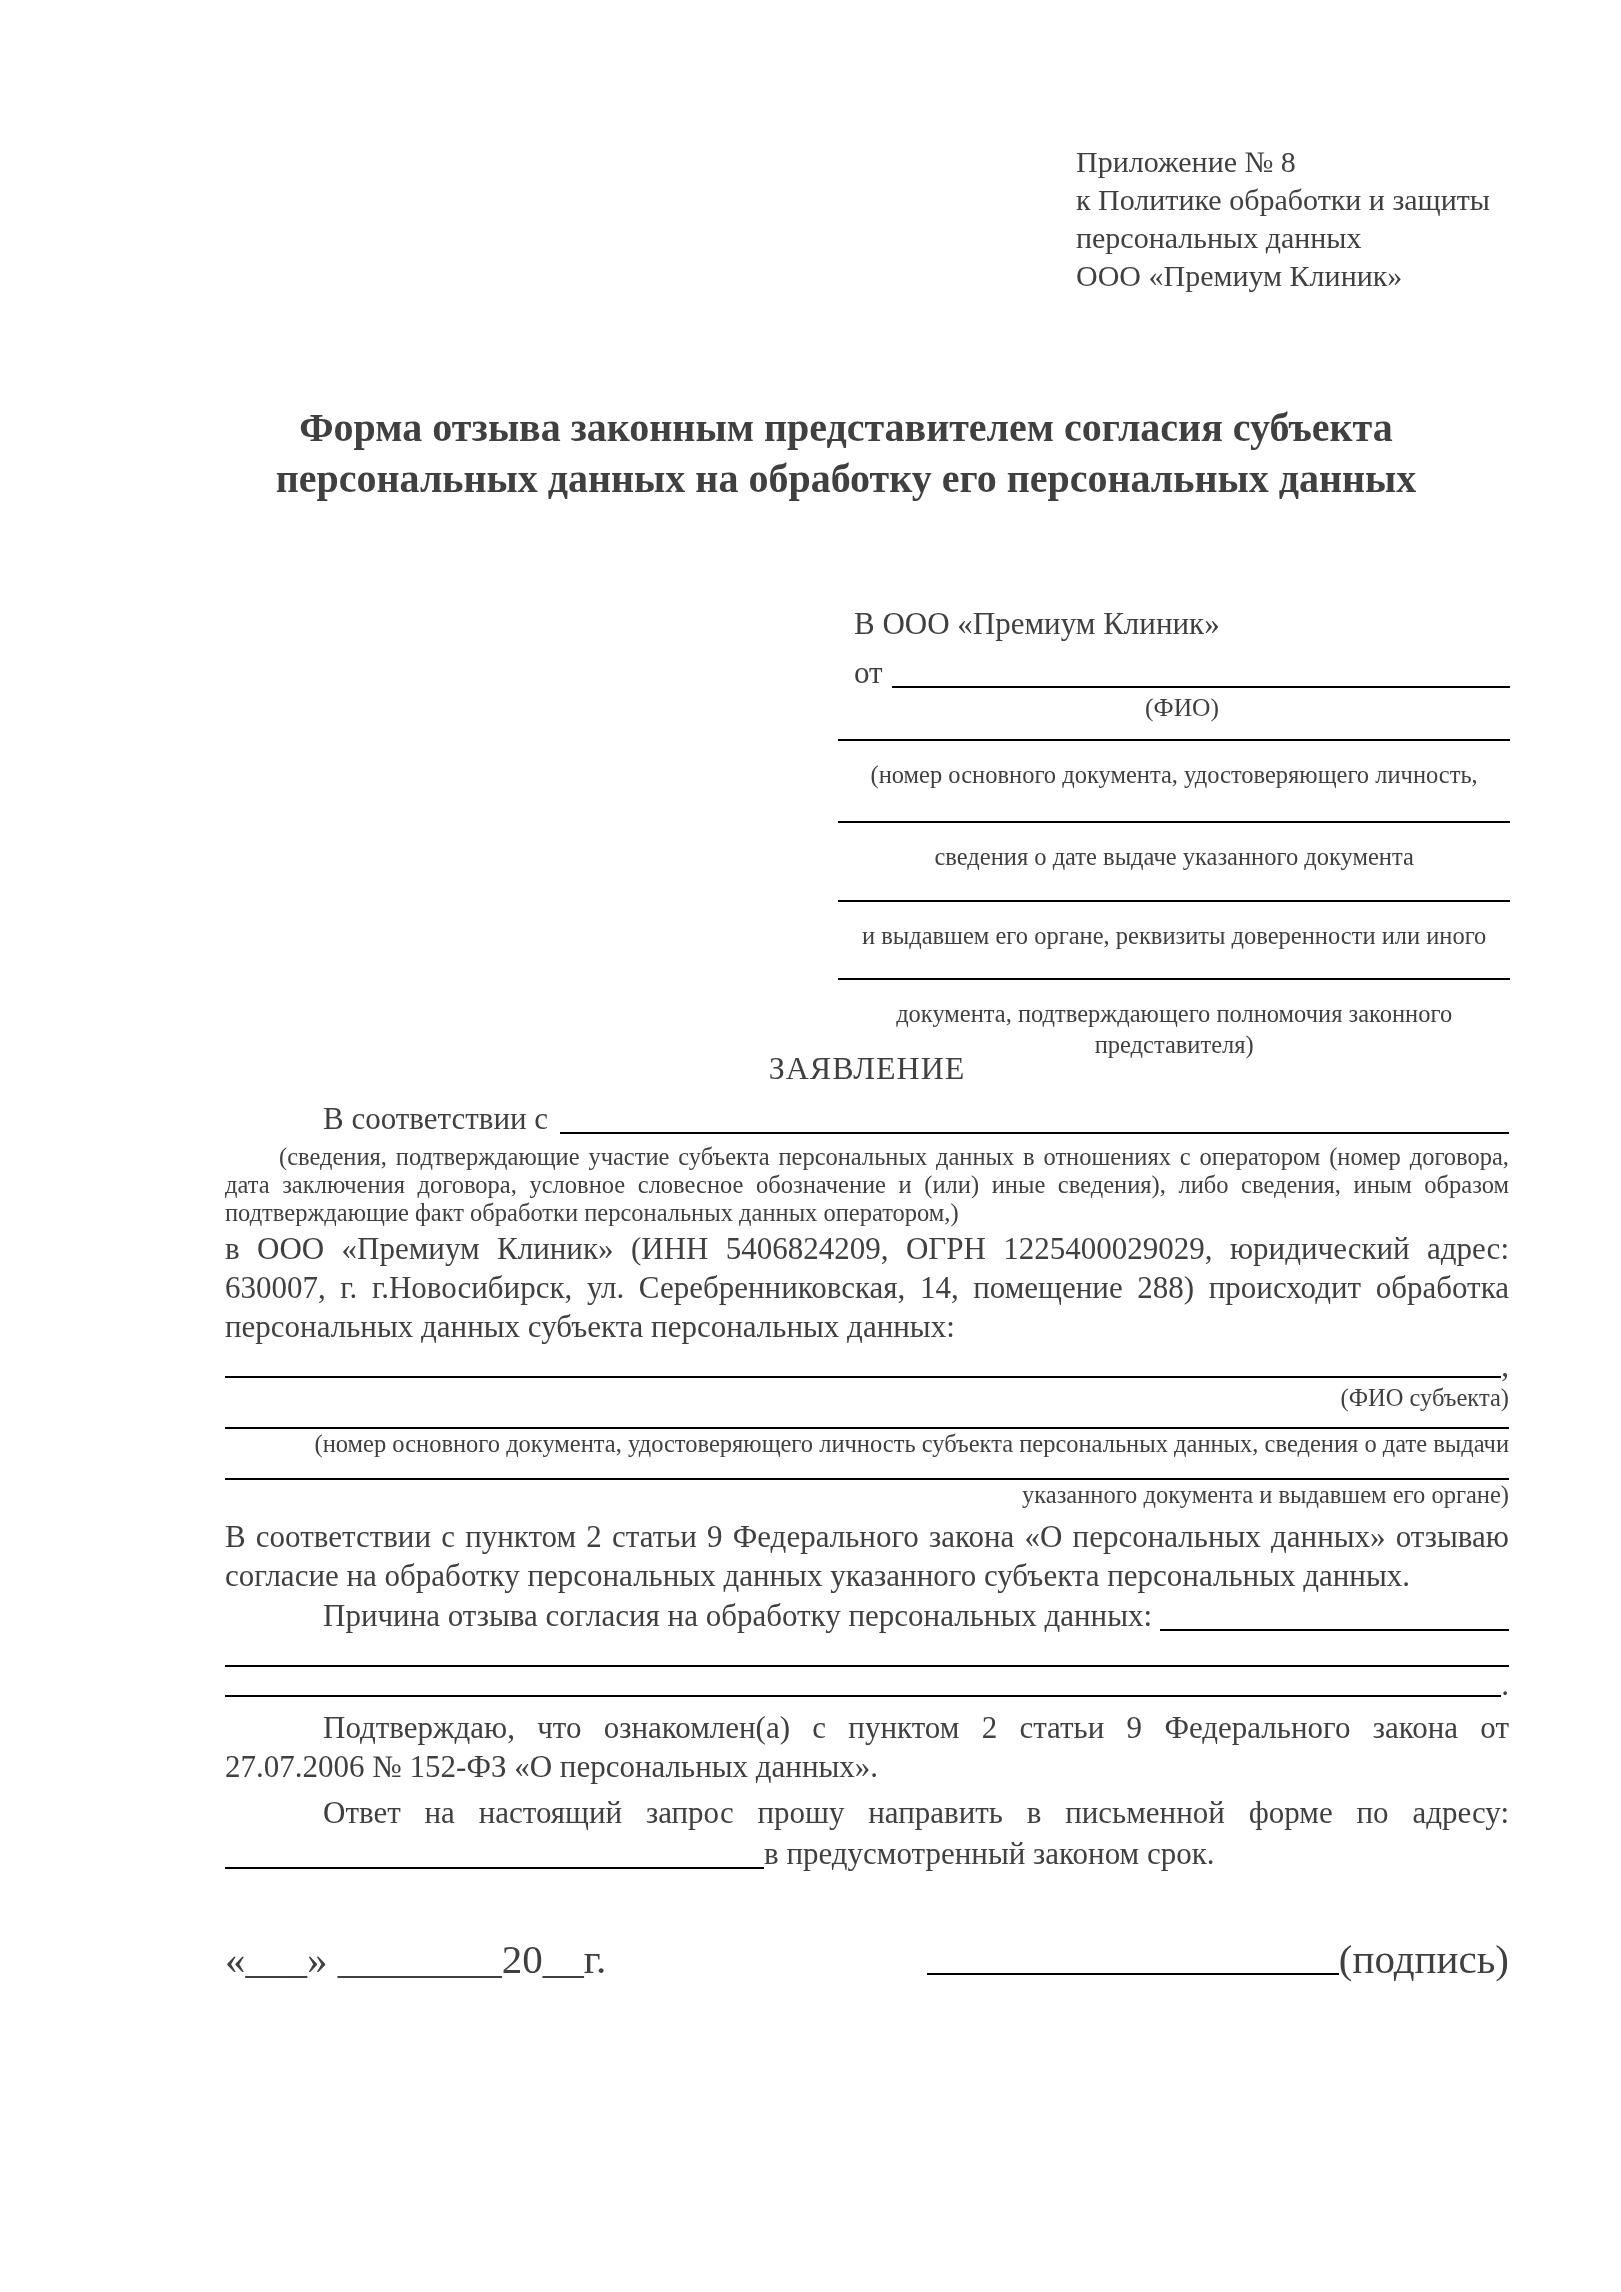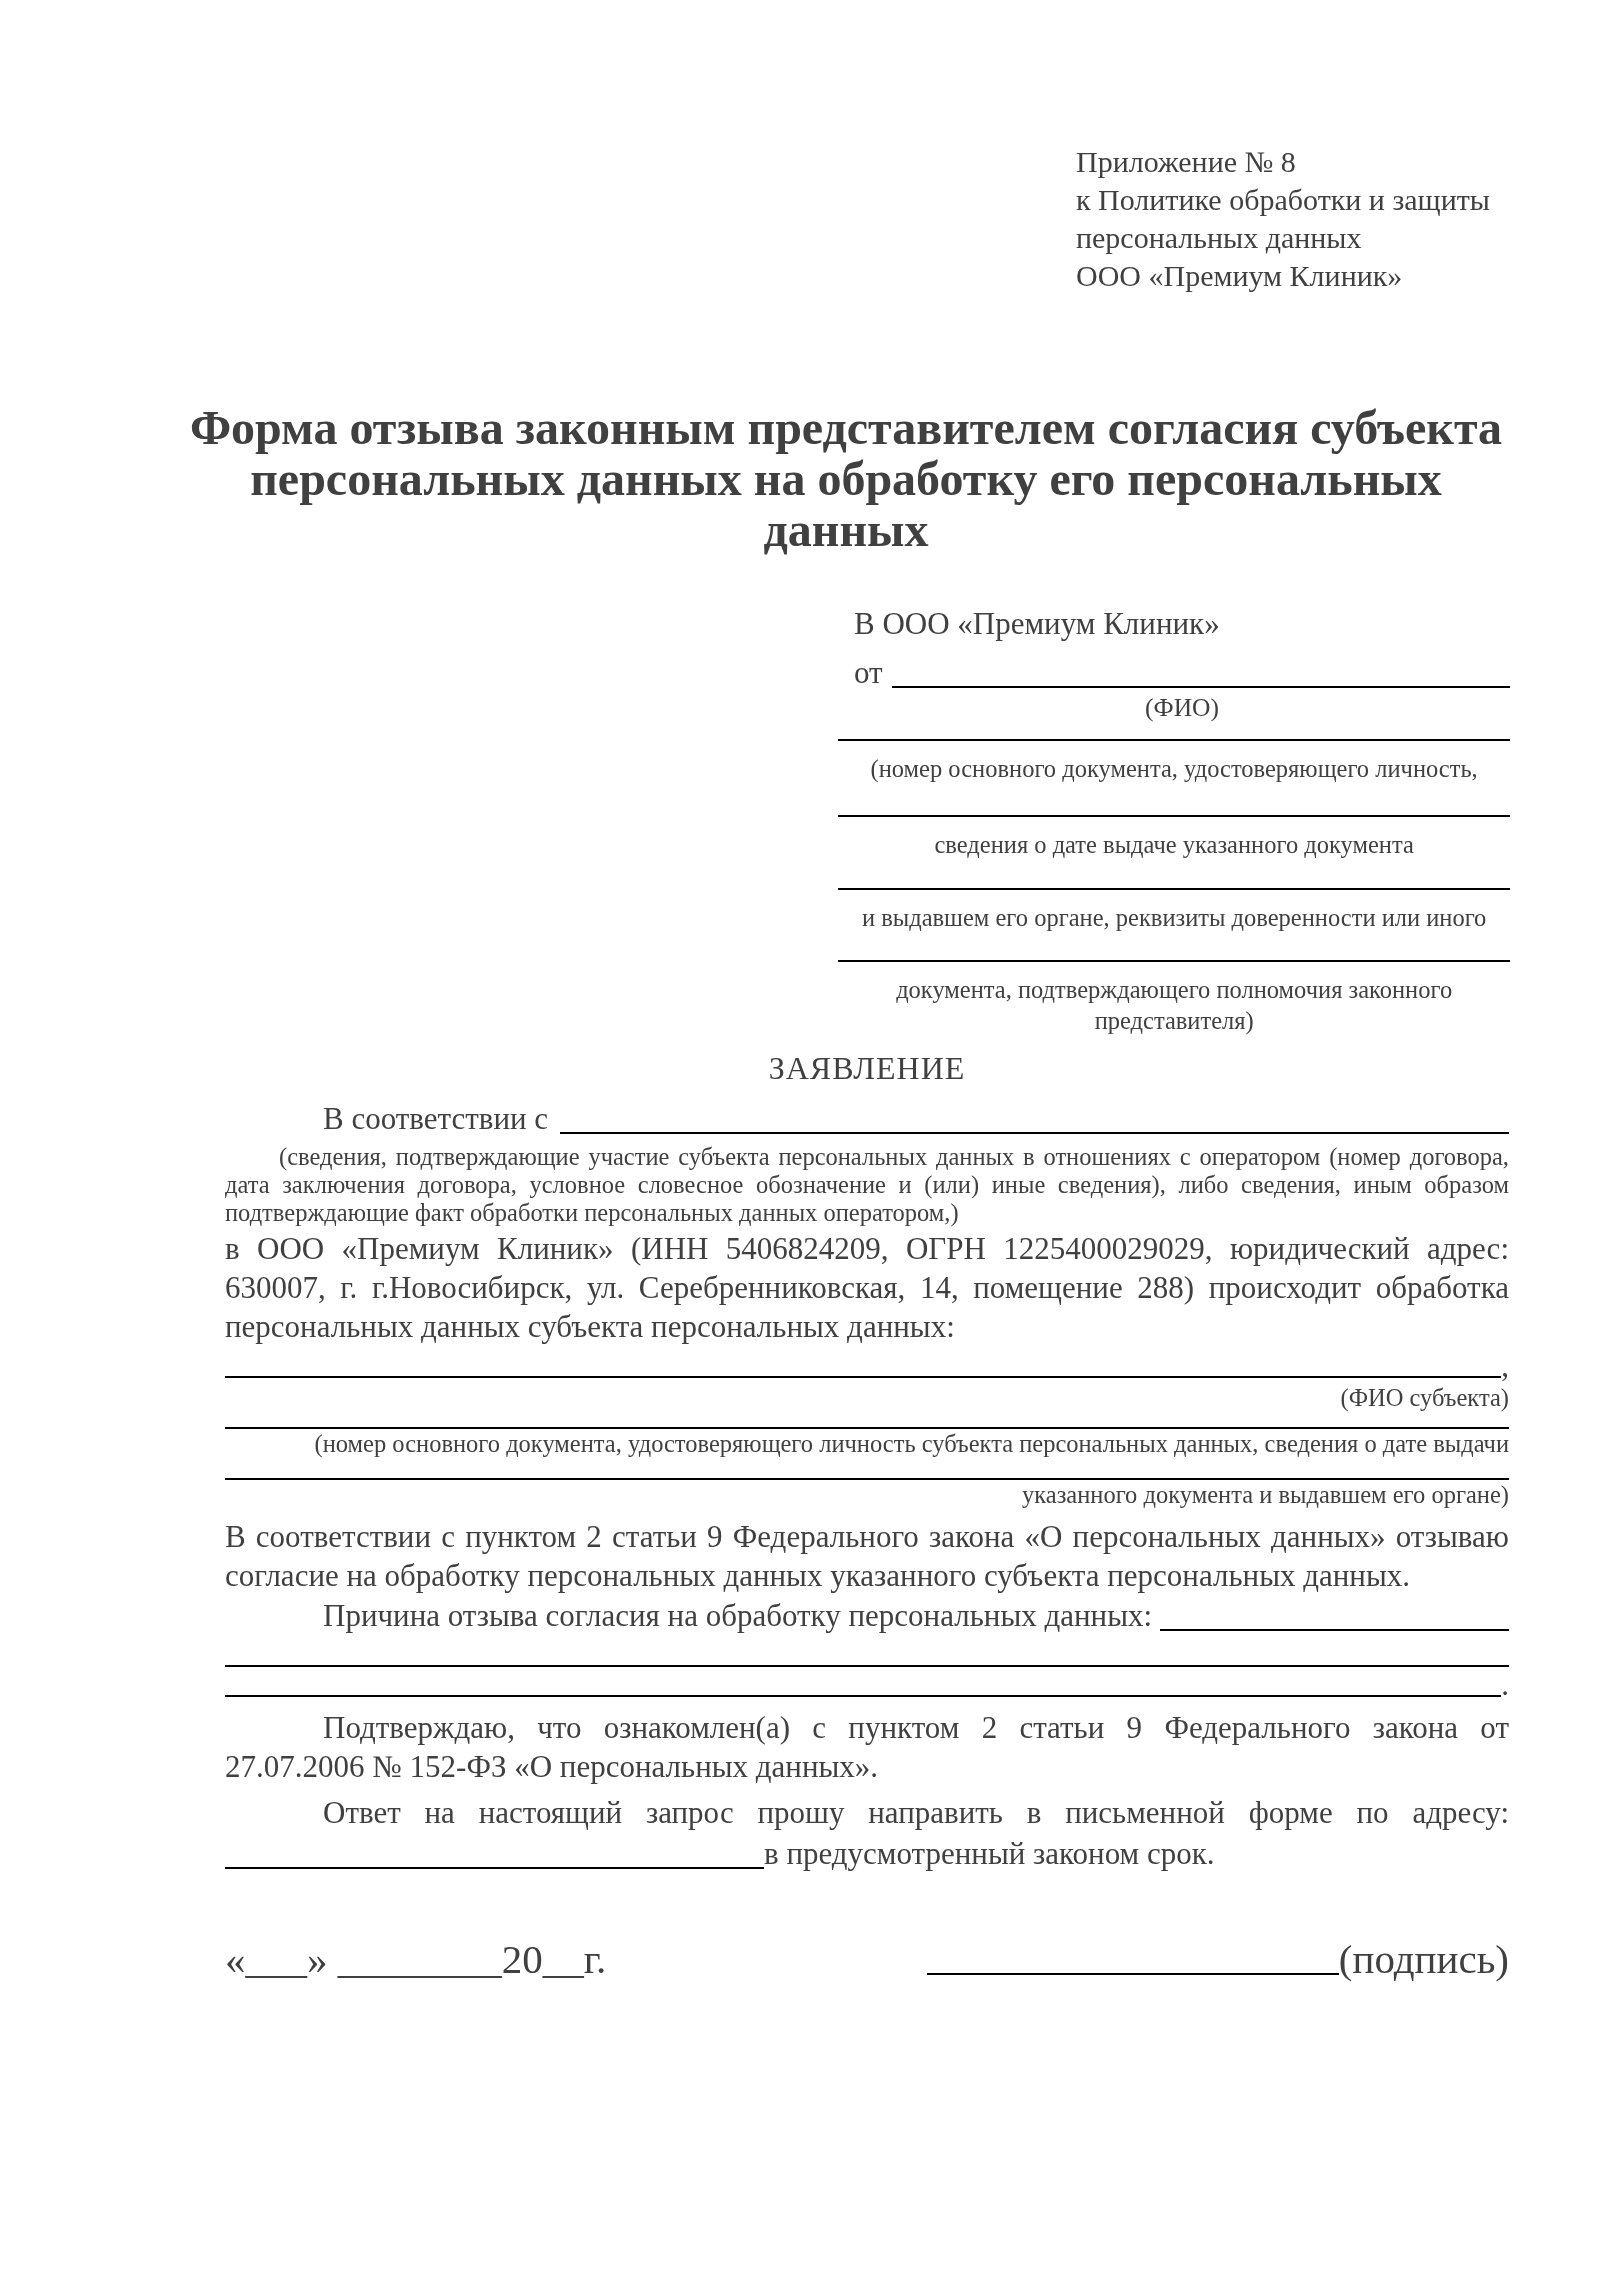--- a/index.html
+++ b/index.html
@@ -5,31 +5,31 @@
   html,body { margin:0; padding:0; background:#e8e8e8; }
   .page {
     position:relative; width:1621px; height:2293px; margin:0 auto;
     background:#ffffff; color:#404040;
     font-family:"Liberation Serif","DejaVu Serif",serif;
   }
   
   .header-note { position:absolute; left:1076px; top:143px; font-size:30px; line-height:38px; }
   
   .doc-title { position:absolute; left:167px; top:402px; width:1358px; text-align:center;
-               font-weight:700; font-size:48px; line-height:51px; }
+               font-weight:700; font-size:40px; line-height:51px; }
   
   .addressee { position:absolute; left:854px; top:603px; width:656px; font-size:31px; }
   .addr-to { line-height:41px; }
   .addr-from { display:flex; align-items:flex-end; margin-top:7.8px; line-height:41px;justify-content:flex-end; }
   .fill { border-bottom:2.9px solid #000; height:0; }
   .addr-from .fill { flex:1; margin-bottom:4.9px; margin-left:9.8px; }
   .addr-fio-cap { text-align:center; font-size:25.5px; line-height:29px; }
   .fgroup { margin-left:-15.7px; }
   .fg1 { margin-top:17.6px; } .fg2 { margin-top:31px; } .fg3 { margin-top:27.4px; } .fg4 { margin-top:27.4px; }
-  .fcap { text-align:center; font-size:24.5px; line-height:31px; padding-top:12px; }
+  .fcap { text-align:center; font-size:24.5px; line-height:31px; padding-top:18px; }
   
   .main { position:absolute; left:225px; top:1049px; width:1284px; font-size:31px; }
   .stmt-heading { text-align:center; font-size:32px; line-height:39px; letter-spacing:1px; }
   .intro-row { display:flex; align-items:flex-end; margin-top:9.8px; line-height:41px; }
   .intro-row .lead { margin-left:98px; white-space:nowrap; }
   .intro-row .fill { flex:1; margin-bottom:4.9px; margin-left:11.8px; }
   .fine-print { margin-top:3.9px; font-size:24.5px; line-height:28px; text-align:justify; text-indent:54px; }
   .para { text-align:justify; line-height:39px; }
   .op-para { margin-top:2px; }
   .subject-row { display:flex; align-items:flex-end; margin-top:2px; height:35px; line-height:35px; }

